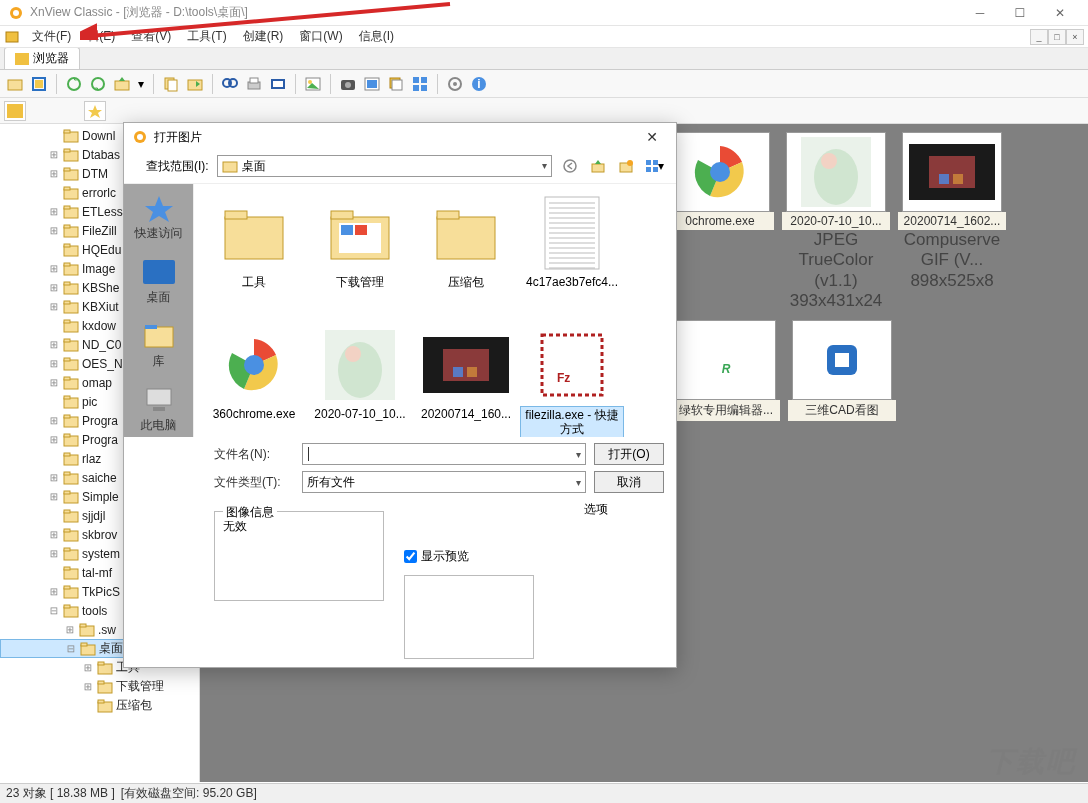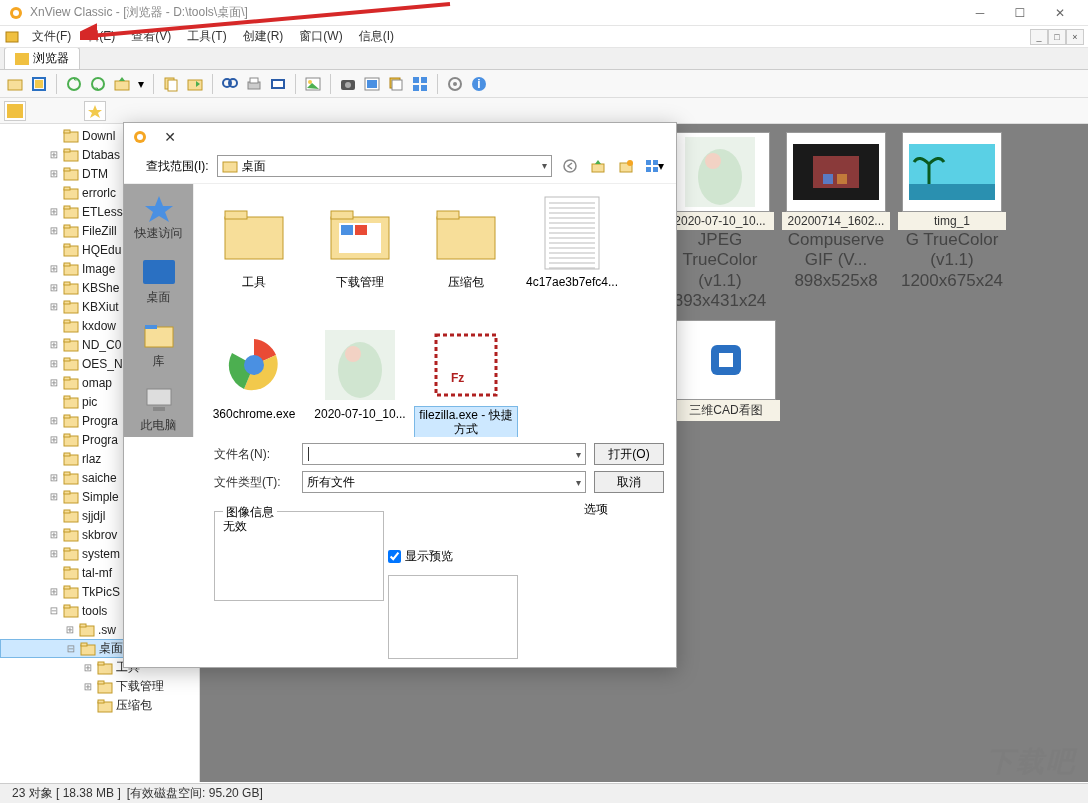--- a/index.html
+++ b/index.html
@@ -37,21 +37,21 @@
 .node.i1 { padding-left: 48px; }
 .node.i2 { padding-left: 64px; }
 .node.i3 { padding-left: 82px; }
 
 .thumbarea { flex: 1; background: #808080; position: relative; display:flex; flex-wrap:wrap; align-content:flex-start; padding:8px; gap:8px; overflow:hidden;}
 .thumb { width: 108px; display: flex; flex-direction: column; align-items: center; }
 .thumb .timg { width: 100px; height: 80px; background: #fff; border: 1px solid #999; display:flex; align-items:center; justify-content:center; position:relative;}
 .thumb .tname { background: #f5f2e6; width: 100%; text-align: center; padding: 2px 2px; color: #333; white-space: nowrap; overflow: hidden; text-overflow: ellipsis;}
 .thumb .tmeta { font-size: 17px; color: #444; line-height:1.2; text-align:center;}
 
-.statusbar { position: absolute; bottom: 0; left: 0; right: 0; height: 20px; background: #f0f0f0; border-top: 1px solid #ccc; display: flex; align-items: center; padding: 0 12px; gap: 6px; color:#333;}
+.statusbar { position: absolute; bottom: 0; left: 0; right: 0; height: 20px; background: #f0f0f0; border-top: 1px solid #ccc; display: flex; align-items: center; padding: 0 6px; gap: 6px; color:#333;}
 
 
 .redarrow { position: absolute; top: 0px; left: 80px; z-index: 100; pointer-events:none;}
 
 
 .dialog { position: absolute; top: 122px; left: 123px; width: 554px; height: 546px; background: #fff; border: 1px solid #aaa; box-shadow: 0 4px 20px rgba(0,0,0,0.25); z-index: 50; display:flex; flex-direction:column;}
 .dlg-title { height: 28px; display: flex; align-items: center; padding: 0 8px; }
 .dlg-title .dicon { width:16px; height:16px; margin-right:6px;}
 .dlg-title .dtxt { flex:1; }
 .dlg-title .dclose { width:32px; height:24px; display:flex; align-items:center; justify-content:center; font-size:14px; color:#333;}
@@ -67,21 +67,21 @@
 .dfile { width:104px; height:130px; display:flex; flex-direction:column; align-items:center; }
 .dfile .dimg { width:92px; height:82px; display:flex; align-items:center; justify-content:center; position:relative;}
 .dfile .dlbl { text-align:center; padding:2px 3px; white-space:normal; line-height:1.15;}
 .dfile.sel .dlbl { background:#cde8ff; border:1px solid #7ab8e6;}
 .dlg-bottom { padding: 6px 12px 8px 90px; }
 .dlg-row { display:flex; align-items:center; margin-bottom:6px; gap:8px;}
 .dlg-row label{ color:#333;}
 .dlg-row .txtfield { flex:1; height:22px; border:1px solid #999; background:#fff; display:flex; align-items:center; padding:0 4px; position:relative;}
 .dlg-row .txtfield .carrow{ position:absolute; right:4px; top:5px; font-size:10px; color:#555;}
 .dlg-row .dbtn { width:70px; height:22px; border:1px solid #888; background:#efefef; display:flex; align-items:center; justify-content:center;}
-.dlg-prev { display:flex; align-items:flex-start; gap:4px; margin-top:8px;}
+.dlg-prev { display:flex; align-items:flex-start; gap:20px; margin-top:8px;}
 .dlg-prev .chk { display:flex; align-items:center; gap:4px;}
 .dlg-prev .info { border:1px solid #bbb; padding:6px 8px; margin-top:10px; position:relative; width:170px; height:90px;}
 .dlg-prev .info .leg{ position:absolute; top:-8px; left:8px; background:#fff; padding:0 3px;}
 .dlg-prev .pbox { border:1px solid #bbb; width:130px; height:84px; margin-top:10px;}
 
 svg { display:block; }
 </style>
 </head>
 <body>
 
@@ -574,20 +574,32 @@
           <svg width="16" height="14">
             <rect x="1" y="3" width="14" height="10" fill="#f7de99" stroke="#c29a2a"></rect>
             <rect x="1" y="1" width="6" height="3" fill="#f7de99" stroke="#c29a2a"></rect>
           </svg>
         </span>
         <span class="lbl">压缩包</span>
       </div>
     </div>
   <div class="thumbarea" id="thumbarea">
     <div style="width:450px; height:1px;"></div>
+  <div class="thumb">
+        <div class="timg">
+          <svg width="60" height="60">
+            <circle cx="30" cy="30" r="26" fill="#fff"></circle>
+            <path d="M30 4 A26 26 0 0 1 52 20 L30 30 Z" fill="#e94b35"></path>
+            <path d="M52 20 A26 26 0 0 1 20 54 L30 30 Z" fill="#f2c94c"></path>
+            <path d="M20 54 A26 26 0 0 1 8 18 L30 30 Z" fill="#4caf50"></path>
+            <circle cx="30" cy="30" r="10" fill="#4a90e2"></circle>
+          </svg>
+        </div>
+        <div class="tname">0chrome.exe</div>
+      </div>
       <div class="thumb">
         <div class="timg">
           <svg width="70" height="70">
             <rect width="70" height="70" fill="#eaf2ea"></rect>
             <ellipse cx="35" cy="40" rx="22" ry="28" fill="#d0e5d0"></ellipse>
             <circle cx="28" cy="24" r="8" fill="#f2d2c4"></circle>
           </svg>
         </div>
         <div class="tname">2020-07-10_10...</div>
         <div class="tmeta">JPEG TrueColor (v1.1)</div>
@@ -675,20 +687,21 @@
 <div style="position:absolute; right:12px; bottom:22px; font-size:28px; font-weight: bold; color:rgba(120,120,120,0.35); font-style:italic; letter-spacing:2px;">下载吧</div>
 
 <div class="dialog">
   <div class="dlg-title">
     <span class="dicon">
         <svg viewBox="0 0 16 16">
           <circle cx="8" cy="8" r="6" fill="#f5a623"></circle>
           <circle cx="8" cy="8" r="3" fill="#fff"></circle>
         </svg>
       </span>
+    <span class="dtxt">打开图片</span>
     <span class="dclose">✕</span>
   </div>
   <div class="dlg-lookin">
     <label>查找范围(I):</label>
     <div class="combo">
       <svg width="16" height="14" style="margin-right:4px;">
           <rect x="1" y="3" width="14" height="10" fill="#f7de99" stroke="#c29a2a"></rect>
         </svg>
       <span>桌面</span>
       <span class="carrow">▾</span>
@@ -835,20 +848,31 @@
         <div class="dfile">
           <div class="dimg">
             <svg width="70" height="70">
               <rect width="70" height="70" fill="#eaf2ea"></rect>
               <ellipse cx="35" cy="40" rx="22" ry="28" fill="#d0e5d0"></ellipse>
               <circle cx="28" cy="24" r="8" fill="#f2d2c4"></circle>
             </svg>
           </div>
           <div class="dlbl">2020-07-10_10...</div>
         </div>
+        <div class="dfile">
+          <div class="dimg">
+            <svg width="86" height="56">
+              <rect width="86" height="56" fill="#1a1a1a"></rect>
+              <rect x="20" y="12" width="46" height="32" fill="#8a3a3a"></rect>
+              <rect x="30" y="30" width="10" height="10" fill="#5a7ac2"></rect>
+              <rect x="44" y="30" width="10" height="10" fill="#c27a3a"></rect>
+            </svg>
+          </div>
+          <div class="dlbl">20200714_160...</div>
+        </div>
         <div class="dfile sel">
           <div class="dimg">
             <svg width="70" height="70">
               <rect x="5" y="5" width="60" height="60" fill="#fff" stroke="#b02020" stroke-width="3" stroke-dasharray="4 3"></rect>
               <text x="20" y="52" font-size="44" font-weight="bold" fill="#b02020">Fz</text>
             </svg>
           </div>
           <div class="dlbl">filezilla.exe - 快捷方式</div>
         </div>
       </div>

